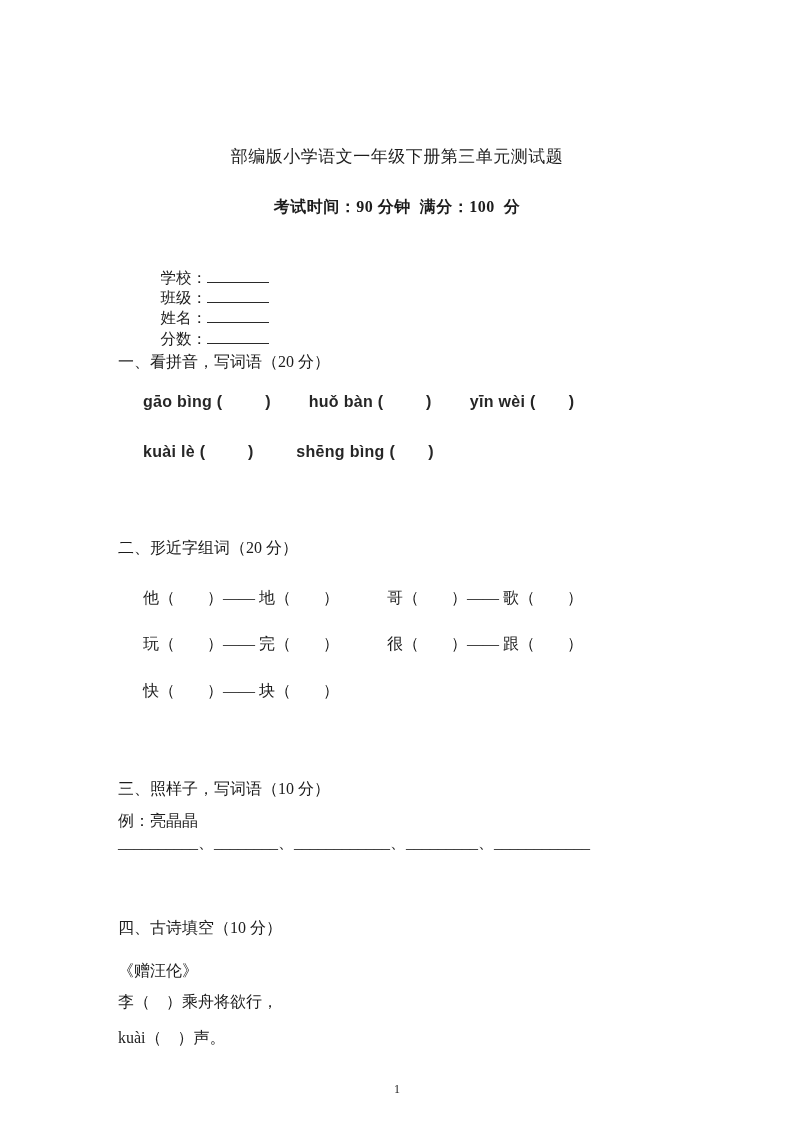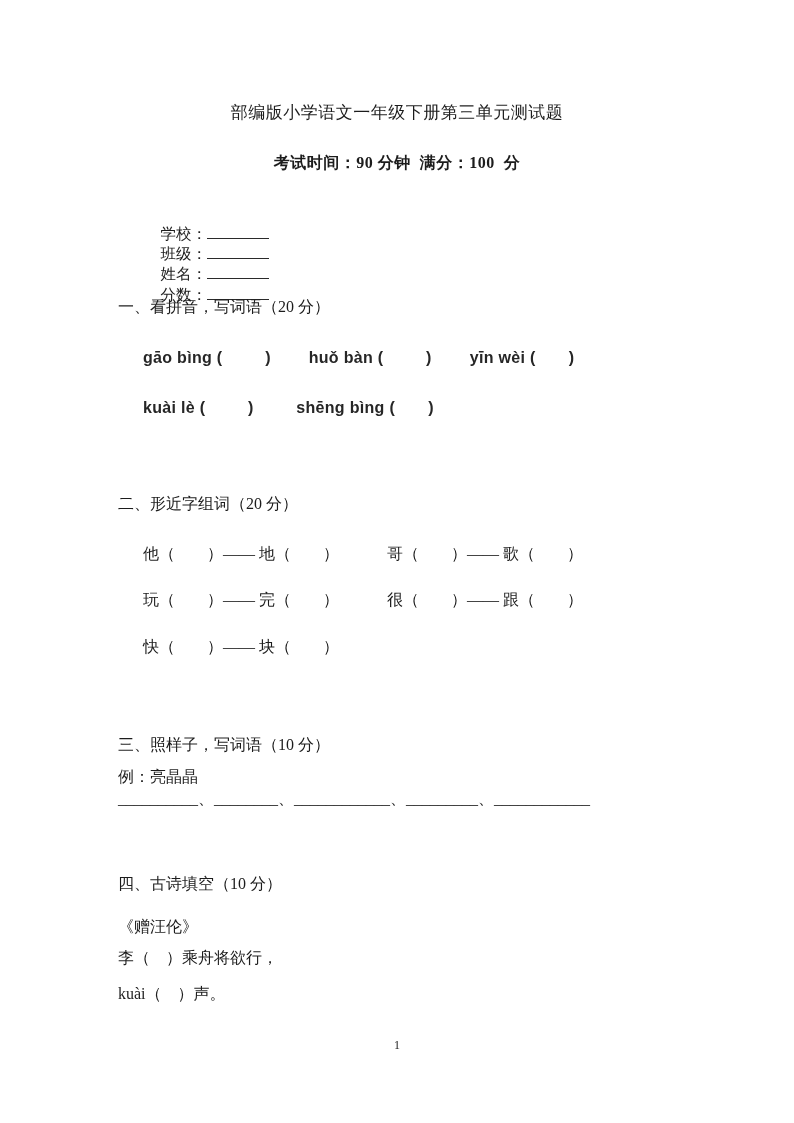--- a/index.html
+++ b/index.html
@@ -12,20 +12,21 @@
     background: #ffffff;
     overflow: hidden;
     color: #1c1c1c;
     font-family: "Liberation Serif", "DejaVu Serif", serif;
   }
   .line {
     position: absolute;
     white-space: pre;
     font-size: 16px;
     line-height: 1.3;
+    margin-top: 44px;
   }
   .centered { left: 0; width: 794px; text-align: center; }
   .title    { top: 102px; font-size: 17px; letter-spacing: 0.5px; }
   .subtitle { top: 153px; font-size: 16px; font-weight: bold; letter-spacing: 0.5px; text-align: center; }
   .info-line { top: 204px; left: 145px; font-size: 15.5px; font-family: Liberation Serif, serif; }
   .info-line .label { display: inline-block; }
   .blank {
     display: inline-block;
     width: 62px;
     height: 15px;
@@ -54,21 +55,21 @@
 
   <div class="line centered subtitle">考试时间：90 分钟  满分：100  分</div>
 
   <div class="line info-line">
     <span class="label">学校：</span><span class="blank"></span>
     <span class="label">班级：</span><span class="blank"></span>
     <span class="label">姓名：</span><span class="blank"></span>
     <span class="label">分数：</span><span class="blank"></span>
   </div>
 
-  <div class="line heading" style="top:297px">一、看拼音，写词语（20 分）</div>
+  <div class="line heading" style="top:308px">一、看拼音，写词语（20 分）</div>
   <div class="line pinyin" style="top:348px">gāo bìng (         )        huǒ bàn (         )        yīn wèi (       )</div>
   <div class="line pinyin" style="top:398px">kuài lè (         )         shēng bìng (       )</div>
 
   <div class="line heading" style="top:494px">二、形近字组词（20 分）</div>
   <div class="line cjk-row" style="top:544px">他（　　）—— 地（　　）　　　哥（　　）—— 歌（　　）</div>
   <div class="line cjk-row" style="top:590px">玩（　　）—— 完（　　）　　　很（　　）—— 跟（　　）</div>
   <div class="line cjk-row" style="top:637px">快（　　）—— 块（　　）</div>
 
   <div class="line heading" style="top:735px">三、照样子，写词语（10 分）</div>
   <div class="line flush" style="top:767px">例：亮晶晶</div>

